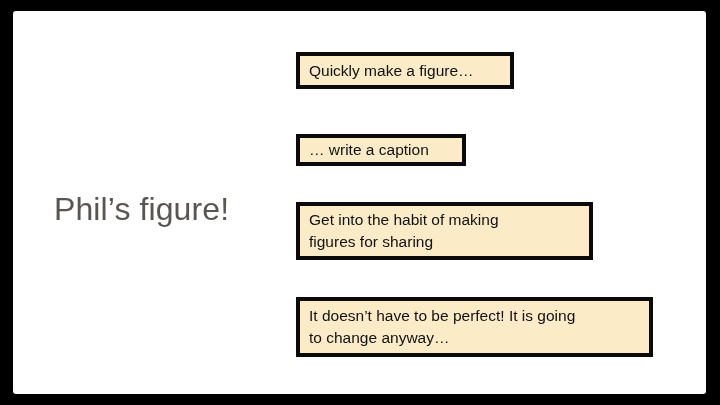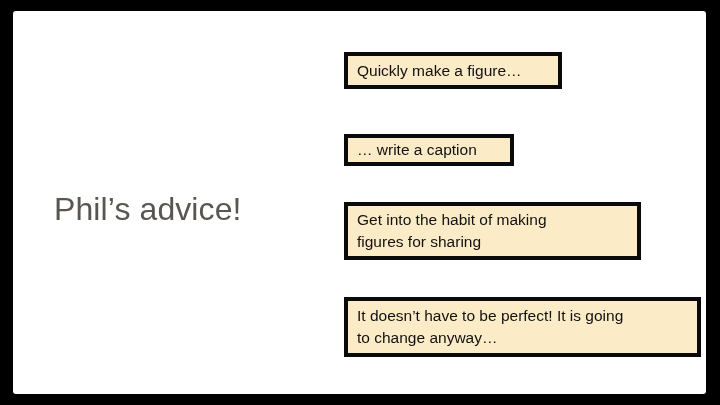--- a/index.html
+++ b/index.html
@@ -40,39 +40,38 @@
     background: #FCEBC7;
     border: 4px solid #0a0a0a;
     box-sizing: border-box;
     color: #111111;
     font-size: 15.5px;
     line-height: 22px;
     padding: 5px 9px 5px 9px;
     display: flex;
     flex-direction: column;
     justify-content: center;
-    margin-left: 48px;
   }
   .callout span {
     display: block;
     white-space: nowrap;
   }
   
   #callout-1 { left: 283px; top: 41px;  width: 218px; height: 37px; }
   #callout-2 { left: 283px; top: 123px; width: 170px; height: 32px; justify-content: center; }
   #callout-3 { left: 283px; top: 191px; width: 297px; height: 58px; }
   #callout-4 { left: 283px; top: 286px; width: 357px; height: 60px; }
 </style>
 </head>
 <body>
 
 <div id="stage">
   <div id="slide">
 
-    <div id="slide-title">Phil’s advice!</div>
+    <div id="slide-title">Phil’s figure!</div>
 
     <div class="callout" id="callout-1">
       <span>Quickly make a figure…</span>
     </div>
 
     <div class="callout" id="callout-2">
       <span>… write a caption</span>
     </div>
 
     <div class="callout" id="callout-4">

